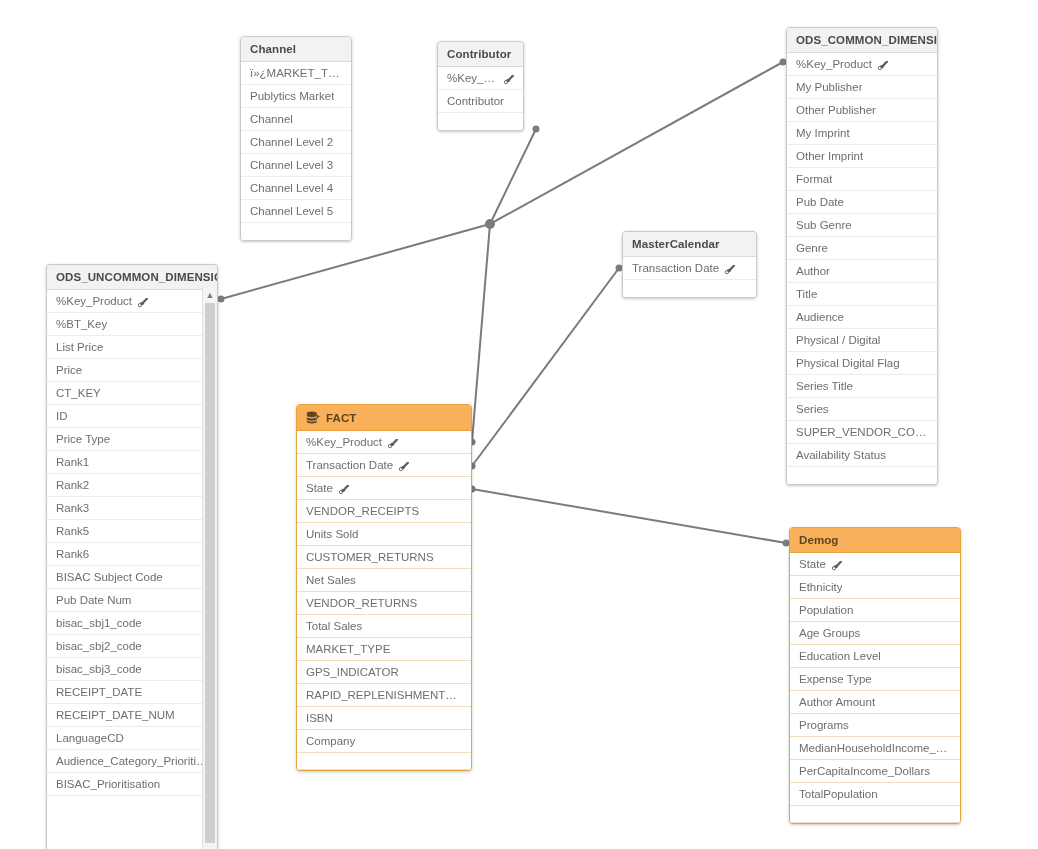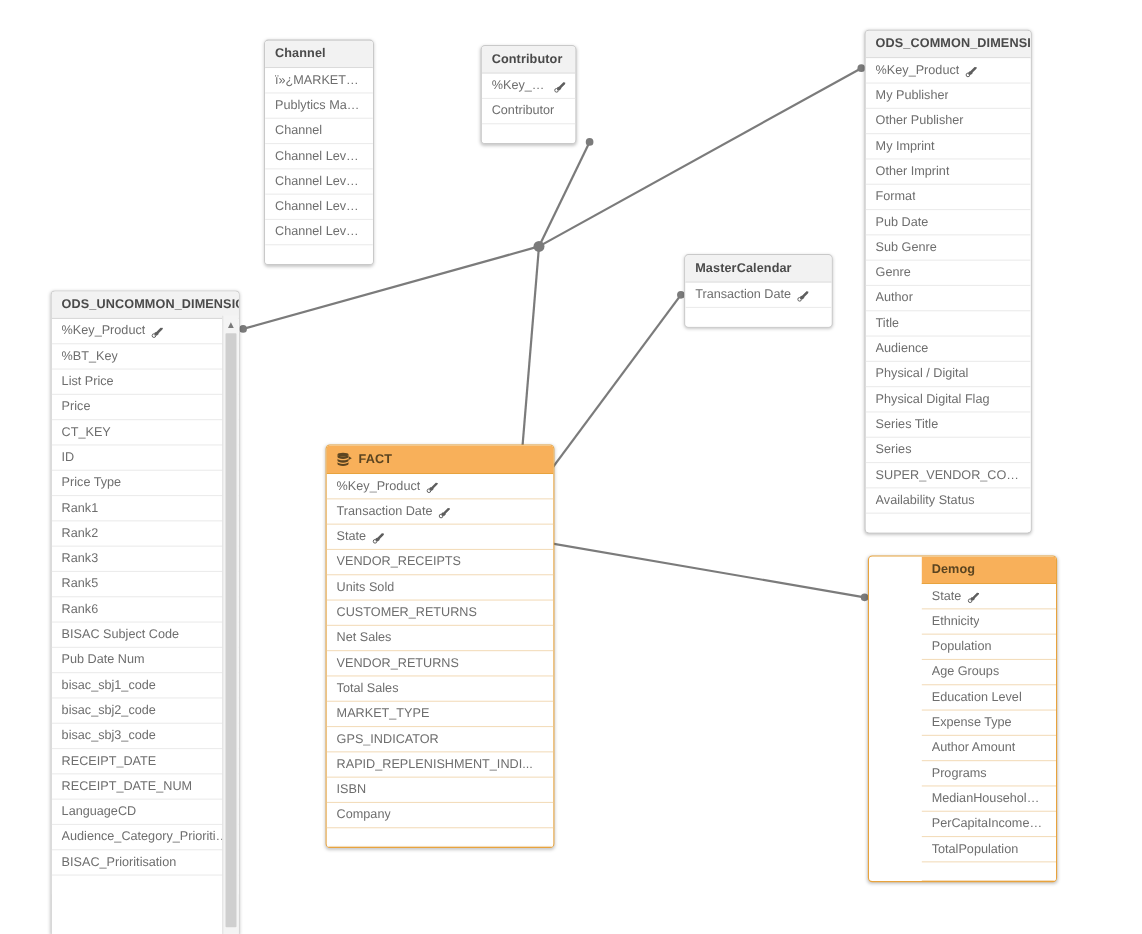--- a/index.html
+++ b/index.html
@@ -91,21 +91,21 @@
       <circle cx="472" cy="442" r="3.5" fill="#7b7b7b"></circle>
       <circle cx="472" cy="466" r="3.5" fill="#7b7b7b"></circle>
       <circle cx="472" cy="489" r="3.5" fill="#7b7b7b"></circle>
       <circle cx="536" cy="129" r="3.5" fill="#7b7b7b"></circle>
       <circle cx="783" cy="62" r="3.5" fill="#7b7b7b"></circle>
       <circle cx="221" cy="299" r="3.5" fill="#7b7b7b"></circle>
       <circle cx="619" cy="268" r="3.5" fill="#7b7b7b"></circle>
       <circle cx="786" cy="543" r="3.5" fill="#7b7b7b"></circle>
       <circle cx="490" cy="224" r="5" fill="#7b7b7b"></circle>
     </svg>
-<div class="tbl" style="left: 240px; top: 36px; width: 100px;">
+<div class="tbl" style="left: 240px; top: 36px; width: 112px;">
       <div class="hdr">
         <span>Channel</span>
       </div>
       <div class="rows">
         <div class="row">
           <span class="lbl">ï»¿MARKET_TYPE</span>
         </div>
         <div class="row">
           <span class="lbl">Publytics Market</span>
         </div>
@@ -301,21 +301,21 @@
         <div class="row">
           <span class="lbl">BISAC_Prioritisation</span>
         </div>
         <div class="row pad"></div>
       </div>
       <div class="vscroll">
         <div class="chev">▲</div>
         <div class="thumb"></div>
       </div>
     </div>
-    <div class="tbl orange" style="left: 296px; top: 404px; width: 208px;">
+    <div class="tbl orange" style="left: 296px; top: 404px; width: 176px;">
       <div class="hdr">
         <span class="dbicon"><svg viewBox="0 0 18 15" width="15" height="13">
             <ellipse cx="7" cy="2.4" rx="6" ry="2.1" fill="#5c4521"></ellipse>
             <path d="M1 2.4v2.6c0 1.15 2.7 2.1 6 2.1s6-.95 6-2.1V2.4c0 1.15-2.7 2.1-6 2.1S1 3.55 1 2.4z" fill="#5c4521"></path>
             <path d="M1 6.6v2.6c0 1.15 2.7 2.1 6 2.1s6-.95 6-2.1V6.6c0 1.15-2.7 2.1-6 2.1S1 7.75 1 6.6z" fill="#5c4521"></path>
             <path d="M1 10.6v2.1c0 1.15 2.7 2.1 6 2.1s6-.95 6-2.1v-2.1c0 1.15-2.7 2.1-6 2.1s-6-.95-6-2.1z" fill="#5c4521"></path>
             <path d="M13.2 4.2l3.4 2.1-3.4 2.1z" fill="#5c4521"></path>
           </svg></span>
         <span>FACT</span>
       </div>
@@ -370,21 +370,21 @@
         </div>
         <div class="row">
           <span class="lbl">ISBN</span>
         </div>
         <div class="row">
           <span class="lbl">Company</span>
         </div>
         <div class="row pad"></div>
       </div>
     </div>
-    <div class="tbl orange" style="left: 789px; top: 505px; width: 172px; padding-left: 48px;">
+    <div class="tbl orange" style="left: 789px; top: 527px; width: 172px;">
       <div class="hdr">
         <span>Demog</span>
       </div>
       <div class="rows">
         <div class="row">
           <span class="lbl">State</span>
           <span class="keyicon"><svg viewBox="0 0 16 16" width="11" height="11">
               <path d="M14.6 1.6c-.5-.5-1.3-.4-1.9.2L7.4 7.1 6 7.3 4.6 8.8l1.1 1.1-1 1 1 1 1-1 1.1 1.1L10.3 10l.2-1.4 5.3-5.3c.6-.6.7-1.3.2-1.8z" fill="#5e5e5e"></path>
               <circle cx="4.3" cy="11.8" r="2.4" fill="none" stroke="#5e5e5e" stroke-width="1.3"></circle>
             </svg></span>

